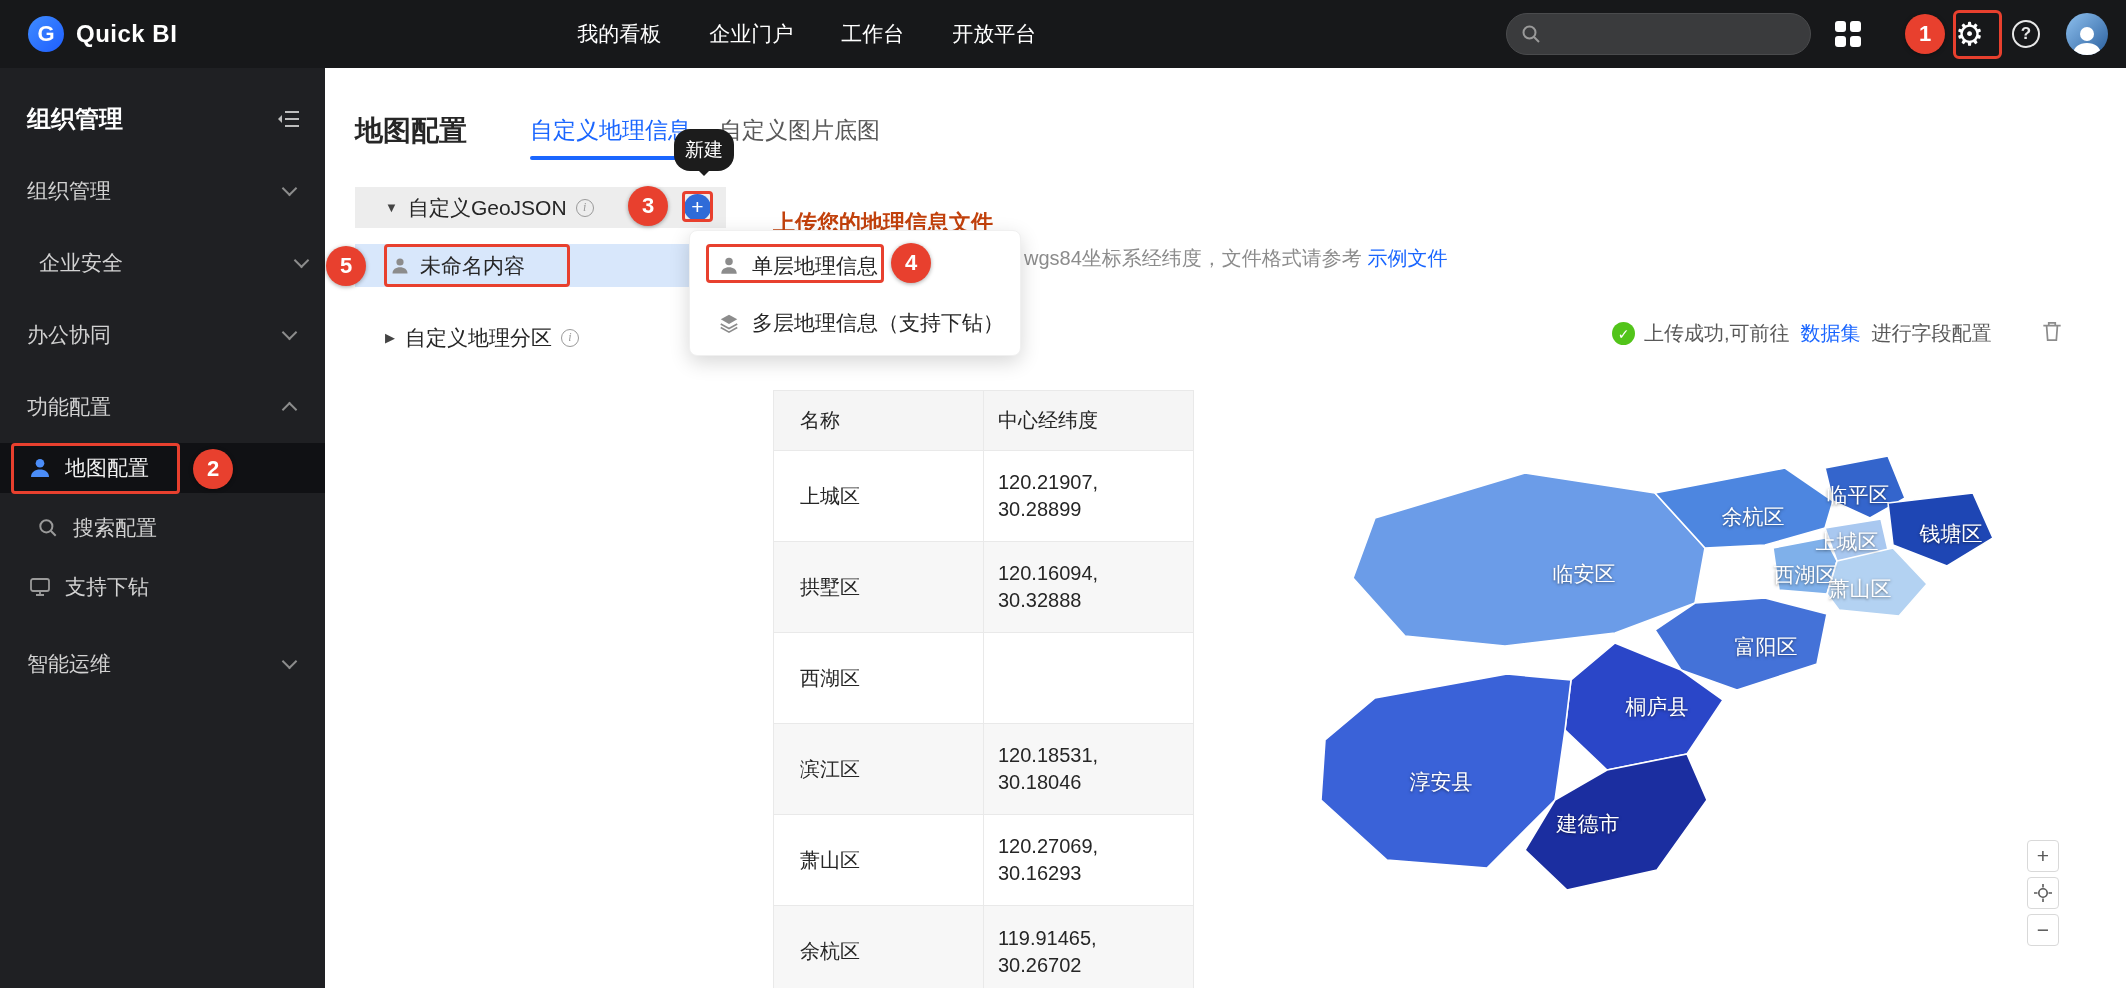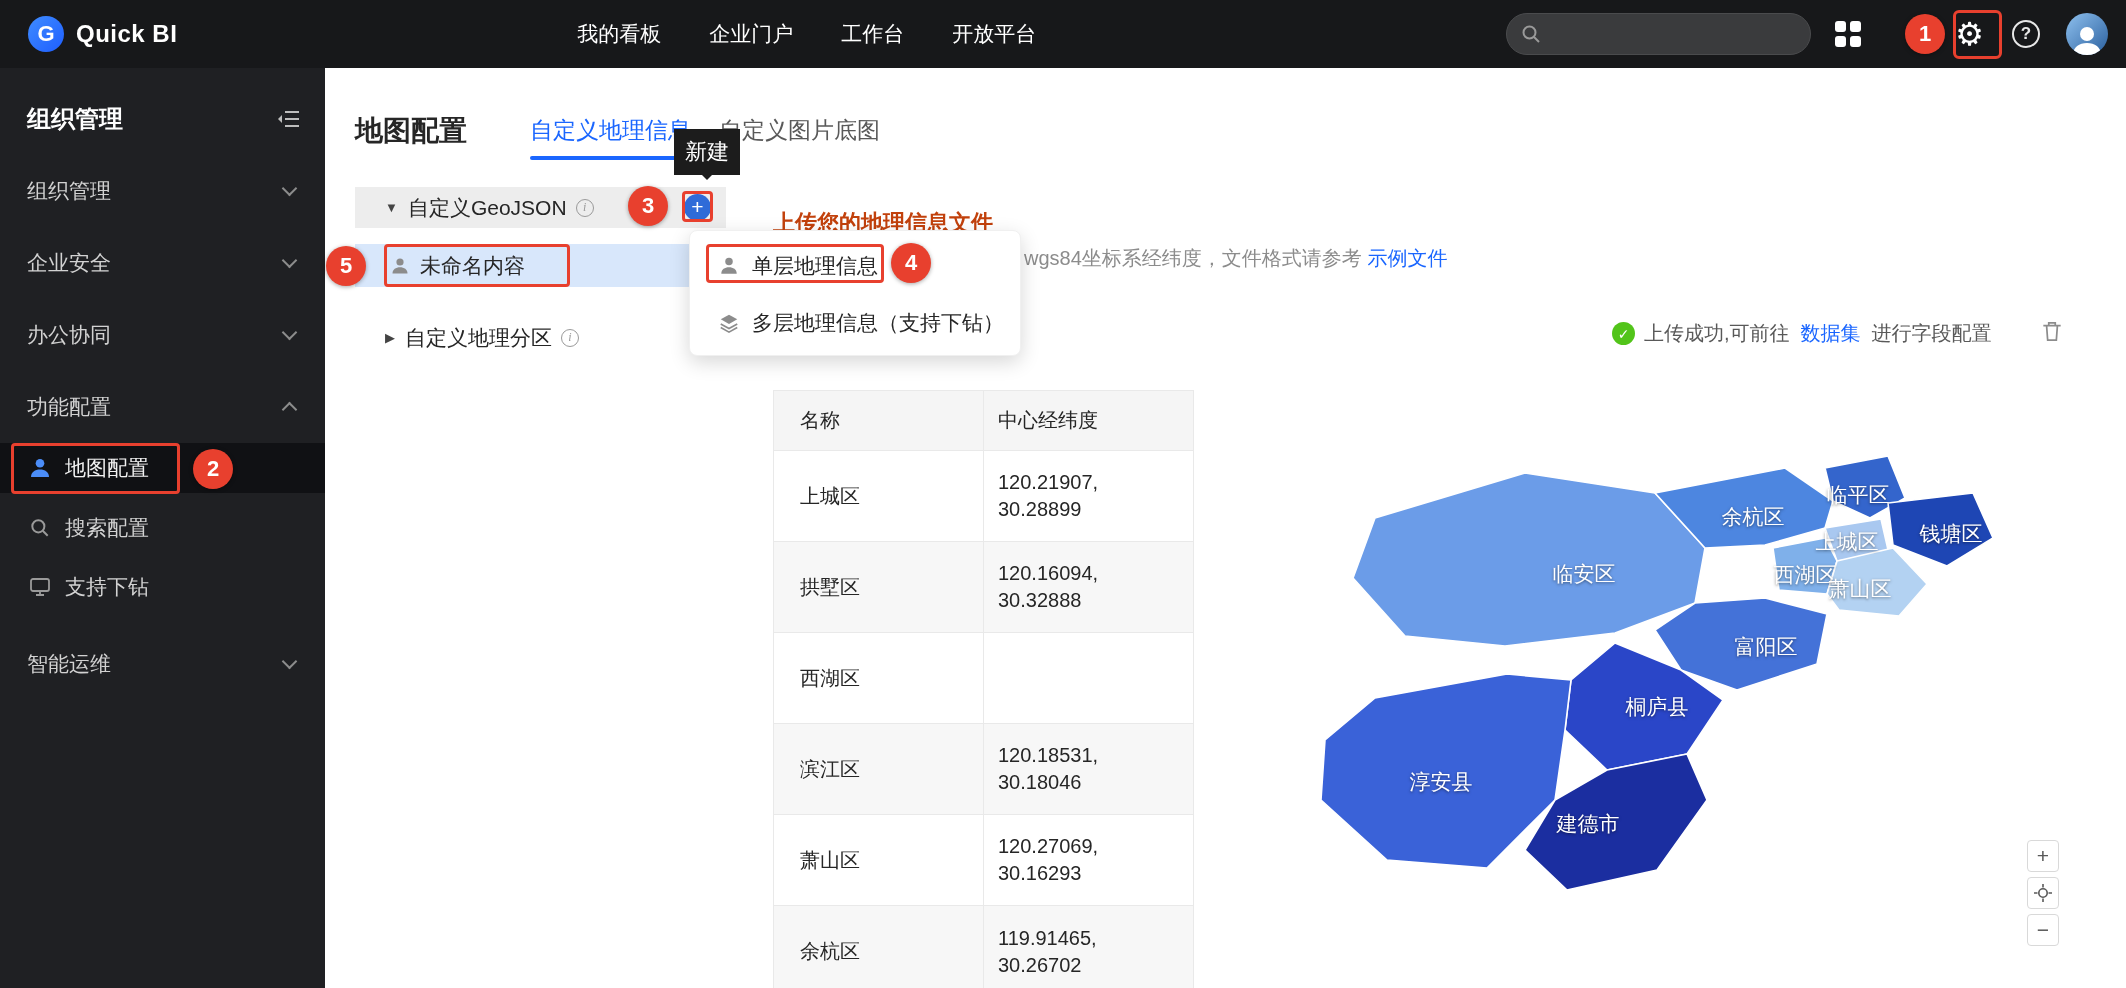--- a/index.html
+++ b/index.html
@@ -44,21 +44,21 @@
 
   .tree-row { position:absolute; left:30px; width:371px; display:flex; align-items:center; font-size:21px; color:#262626; }
   .tree-row1 { top:119px; height:41px; background:#ededed; }
   .tree-row2 { top:176px; height:43px; background:#d8e7fb; }
   .tree-row3 { top:249px; height:41px; background:#fff; }
   .caret { font-size:13px; color:#444; margin-left:30px; margin-right:10px; }
   .info-circ { width:18px; height:18px; border-radius:50%; border:1.5px solid #9a9a9a; color:#9a9a9a; font-size:12px; font-style:italic; display:flex; align-items:center; justify-content:center; margin-left:9px; font-family:"Liberation Serif",serif; }
   .plus-btn { position:absolute; left:329px; top:7px; width:27px; height:27px; border-radius:50%; background:#2f6bd8; color:#fff; font-size:21px; line-height:25px; text-align:center; cursor:pointer; }
   .tree-person { margin-left:35px; margin-right:10px; width:20px; height:20px; }
 
-  .tooltip { position:absolute; left:349px; top:61px; background:#1c1c1c; color:#fff; font-size:22px; padding:8px 11px; border-radius:0; z-index:30; white-space:nowrap; }
+  .tooltip { position:absolute; left:349px; top:61px; background:#1c1c1c; color:#fff; font-size:19px; padding:8px 11px; border-radius:16px; z-index:30; white-space:nowrap; }
   .tooltip::after { content:""; position:absolute; left:50%; bottom:-12px; margin-left:-7px; border:7px solid transparent; border-top-color:#1c1c1c; }
 
   .dropdown { position:absolute; left:364px; top:162px; width:332px; height:126px; background:#fff; border-radius:8px; border:1px solid #f0f0f0; box-shadow:0 6px 20px rgba(0,0,0,0.16); z-index:20; padding-top:6px; }
   .dd-item { height:57px; display:flex; align-items:center; gap:12px; padding-left:28px; font-size:21px; color:#262626; cursor:pointer; }
 
   .upload-heading { position:absolute; left:448px; top:140px; font-size:22px; font-weight:bold; color:#c2410c; }
   .hint-line { position:absolute; left:699px; top:177px; font-size:20px; color:#8c8c8c; }
   .link-blue { color:#1a66ff; cursor:pointer; }
   .success-row { position:absolute; left:1287px; top:252px; display:flex; align-items:center; gap:9px; font-size:20px; color:#595959; }
   .check-circ { width:23px; height:23px; border-radius:50%; background:#52c41a; color:#fff; font-size:14px; display:flex; align-items:center; justify-content:center; }
@@ -131,42 +131,42 @@
       <svg width="24" height="18" viewBox="0 0 24 18">
           <path d="M8 2h14M8 9h14M8 16h14" stroke="#bdbdbd" stroke-width="2"></path>
           <path d="M5 5L1 9l4 4z" fill="#bdbdbd"></path>
         </svg>
     </div>
 
     <div class="sb-row" style="top:99px;">
       <span>组织管理</span>
       <span class="sb-chev chev-down"></span>
     </div>
-    <div class="sb-row" style="top:171px;">
+    <div class="sb-row" style="top:171px;margin-left:12px;">
       <span>企业安全</span>
       <span class="sb-chev chev-down"></span>
     </div>
     <div class="sb-row" style="top:243px;">
       <span>办公协同</span>
       <span class="sb-chev chev-down"></span>
     </div>
     <div class="sb-row" style="top:315px;">
       <span>功能配置</span>
       <span class="sb-chev chev-up"></span>
     </div>
     <div class="sb-row selected" style="top:375px;">
       <span class="sb-ico">
         <svg width="24" height="24" viewBox="0 0 20 20">
             <circle cx="10" cy="6" r="3.6" fill="#4b8df8"></circle>
             <path d="M2.5 17.5c0-4 3.4-6.2 7.5-6.2s7.5 2.2 7.5 6.2z" fill="#4b8df8"></path>
           </svg>
       </span>
       <span>地图配置</span>
     </div>
-    <div class="sb-row" style="top:436px;">
+    <div class="sb-row" style="top:436px;margin-left:8px;">
       <span class="sb-ico">
         <svg width="22" height="22" viewBox="0 0 20 20">
             <circle cx="8.5" cy="8.5" r="5.5" fill="none" stroke="#9a9a9a" stroke-width="1.8"></circle>
             <line x1="12.5" y1="12.5" x2="17" y2="17" stroke="#9a9a9a" stroke-width="1.8"></line>
           </svg>
       </span>
       <span>搜索配置</span>
     </div>
     <div class="sb-row" style="top:495px;">
       <span class="sb-ico">

